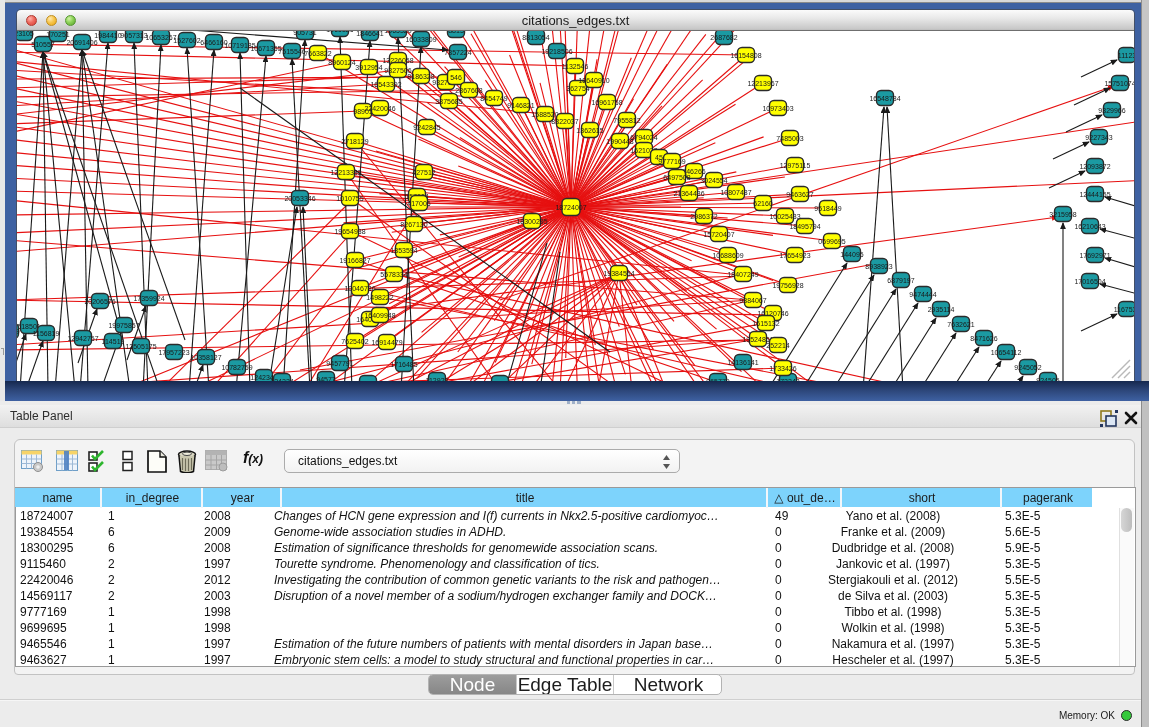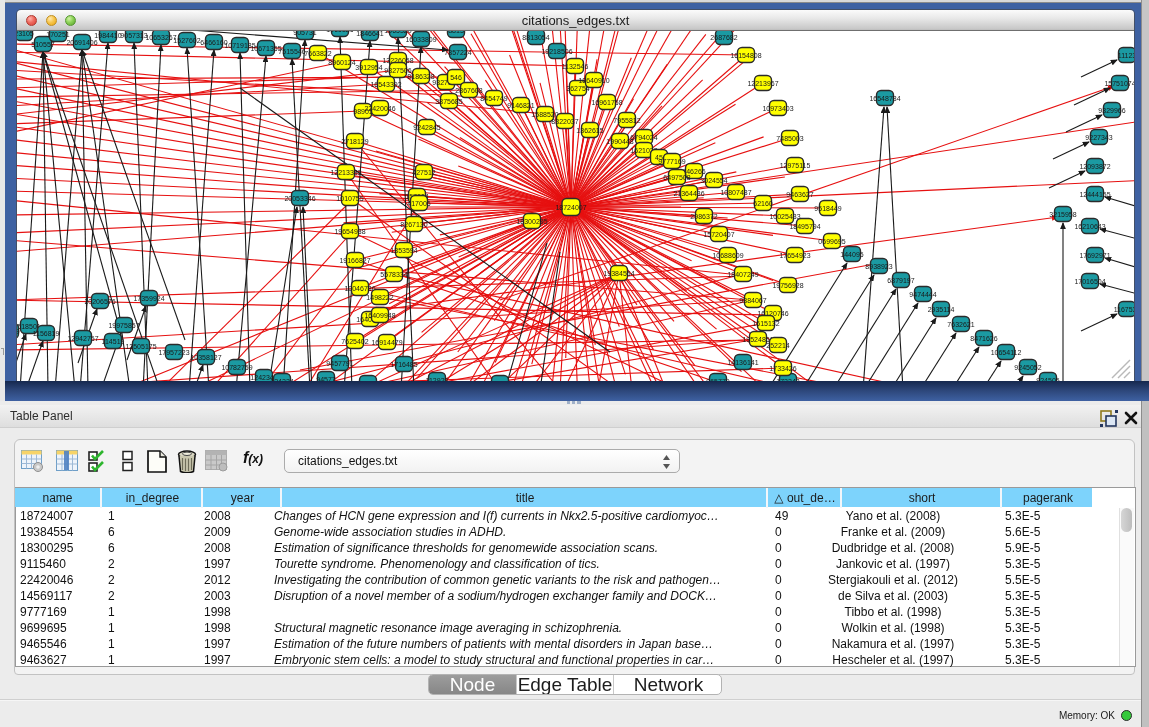--- a/index.html
+++ b/index.html
@@ -831,21 +831,20 @@
       <span class="c2">1</span>
       <span class="c3">1998</span>
       <span class="c5">0</span>
       <span class="c6">Tibbo et al. (1998)</span>
       <span class="c7">5.3E-5</span>
     </div>
 <div class="trow" style="top:620px">
       <span class="c1">9699695</span>
       <span class="c2">1</span>
       <span class="c3">1998</span>
-      <span class="c4">Structural magnetic resonance image averaging in schizophrenia.</span>
       <span class="c5">0</span>
       <span class="c6">Wolkin et al. (1998)</span>
       <span class="c7">5.3E-5</span>
     </div>
 <div class="trow" style="top:636px">
       <span class="c1">9465546</span>
       <span class="c2">1</span>
       <span class="c3">1997</span>
       <span class="c4">Estimation of the future numbers of patients with mental disorders in Japan base…</span>
       <span class="c5">0</span>

